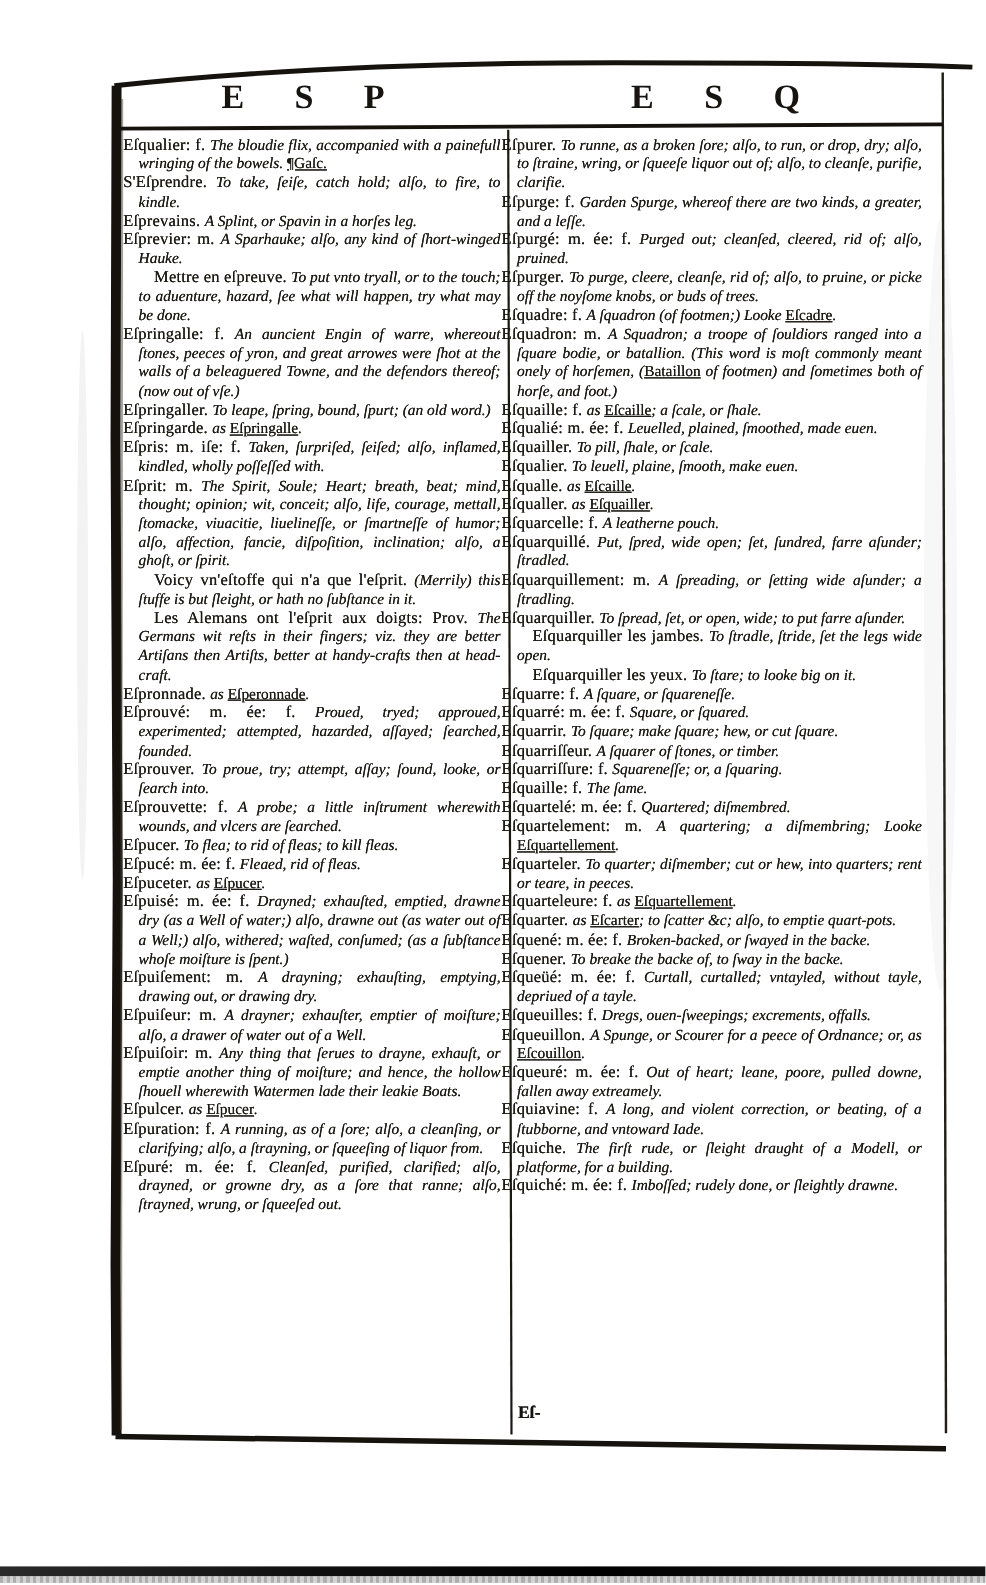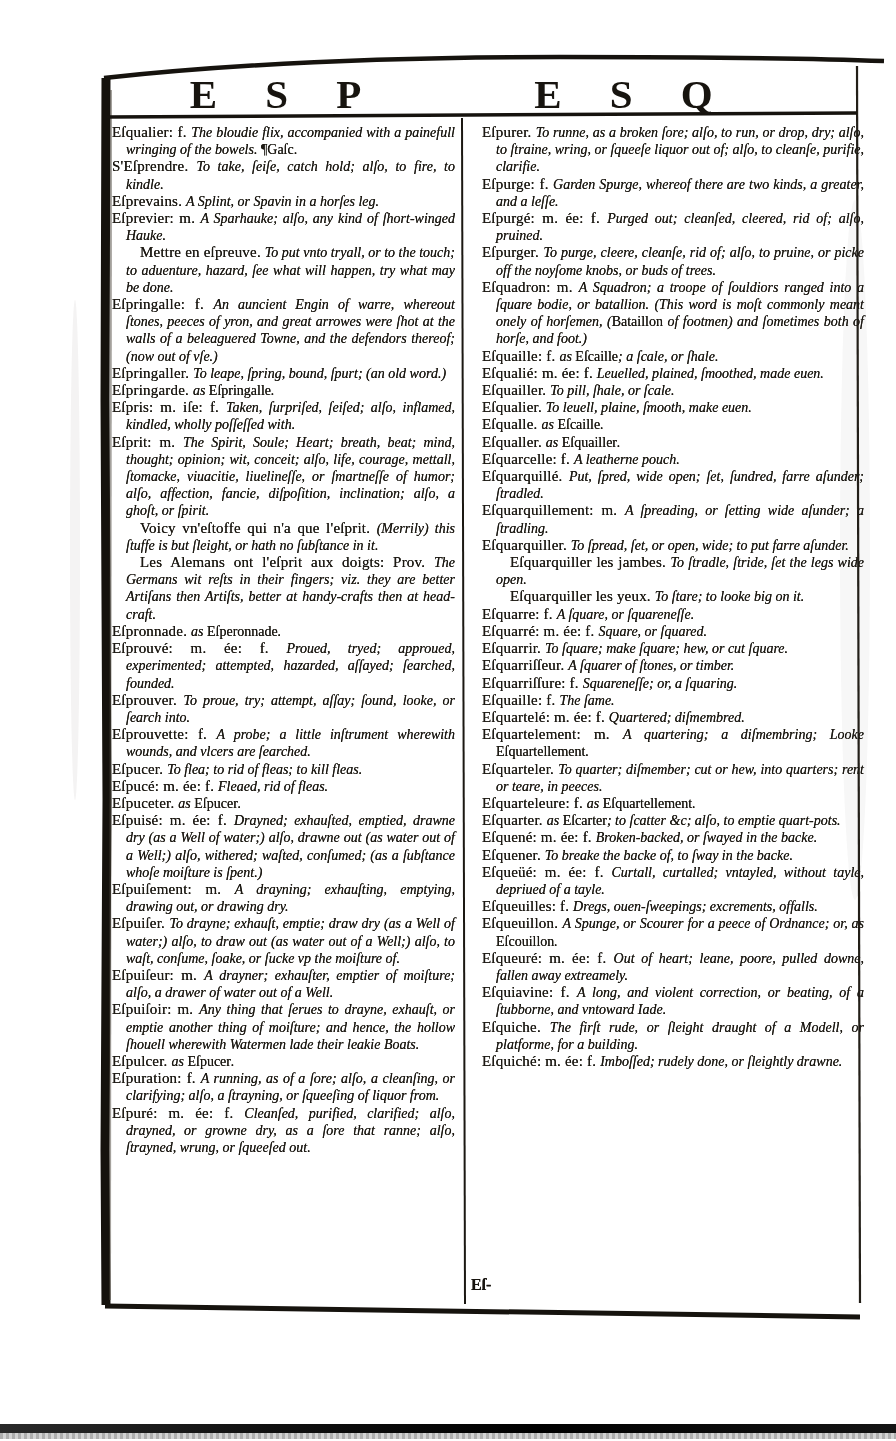--- a/index.html
+++ b/index.html
@@ -5,37 +5,37 @@
   html,body{margin:0;padding:0;}
   body{
     width:896px;height:1441px;position:relative;overflow:hidden;
     background:#ffffff;
     font-family:"Liberation Serif","DejaVu Serif",serif;
   }
   .page{position:absolute;inset:0;}
   .frame-svg{position:absolute;left:0;top:0;width:896px;height:1441px;pointer-events:none;}
   .colhead{
     position:absolute;top:70px;height:40px;
-    font-size:41px;font-weight:700;letter-spacing:19px;
+    font-size:31px;font-weight:700;letter-spacing:19px;
     color:#17140f;text-align:center;
   }
   .colhead.left{left:110px;width:350px;}
-  .colhead.right{left:438px;width:390px;}
+  .colhead.right{left:465px;width:390px;}
   .col{
     position:absolute;top:124px;color:#1d1a14;
     font-size:14px;line-height:17.2px;text-align:justify;
     text-shadow:0 0 0.4px #1d1a14;
   }
   .col.left{left:112px;width:343px;}
-  .col.right{left:482px;width:382px;}
+  .col.right{left:456px;width:382px;}
   .entry{margin:0;padding-left:14px;text-indent:-14px;}
   .entry.sub{text-indent:14px;}
   .head{font-style:normal;font-size:15px;letter-spacing:0.2px;}
   .def{font-style:italic;}
-  .def .rm{font-style:normal;}
+  .def .rm{font-style:normal;text-decoration:underline;}
   .catchword{
     position:absolute;left:471px;width:378px;top:1276px;
     font-size:16px;font-weight:700;color:#17140f;
     text-shadow:0 0 0.4px #17140f;
   }
   .scan-band{
     position:absolute;left:0;top:1424px;width:896px;height:9px;
     background:linear-gradient(90deg,#2a2a2a 0%,#101010 30%,#000 60%,#141414 100%);
   }
   .scan-band2{
@@ -84,32 +84,32 @@
       <p class="entry sub"><span class="head">Les Alemans ont l'eſprit aux doigts: Prov. </span><span class="def">The Germans wit reſts in their fingers; viz. they are better Artiſans then Artiſts, better at handy-crafts then at head-craft.</span></p>
       <p class="entry"><span class="head">Eſpronnade. </span><span class="def">as <span class="rm">Eſperonnade</span>.</span></p>
       <p class="entry"><span class="head">Eſprouvé: m. ée: f. </span><span class="def">Proued, tryed; approued, experimented; attempted, hazarded, aſſayed; ſearched, founded.</span></p>
       <p class="entry"><span class="head">Eſprouver. </span><span class="def">To proue, try; attempt, aſſay; ſound, looke, or ſearch into.</span></p>
       <p class="entry"><span class="head">Eſprouvette: f. </span><span class="def">A probe; a little inſtrument wherewith wounds, and vlcers are ſearched.</span></p>
       <p class="entry"><span class="head">Eſpucer. </span><span class="def">To flea; to rid of fleas; to kill fleas.</span></p>
       <p class="entry"><span class="head">Eſpucé: m. ée: f. </span><span class="def">Fleaed, rid of fleas.</span></p>
       <p class="entry"><span class="head">Eſpuceter. </span><span class="def">as <span class="rm">Eſpucer</span>.</span></p>
       <p class="entry"><span class="head">Eſpuisé: m. ée: f. </span><span class="def">Drayned; exhauſted, emptied, drawne dry (as a Well of water;) alſo, drawne out (as water out of a Well;) alſo, withered; waſted, conſumed; (as a ſubſtance whoſe moiſture is ſpent.)</span></p>
       <p class="entry"><span class="head">Eſpuiſement: m. </span><span class="def">A drayning; exhauſting, emptying, drawing out, or drawing dry.</span></p>
-      <p class="entry"><span class="head">Eſpuiſer. </span><span class="def">To drayne; exhauſt, emptie; draw dry (as a Well of water;) alſo, to draw out (as water out of a Well;) alſo, to waſt, conſume, ſoake, or ſucke vp the moiſture of.</span></p>
       <p class="entry"><span class="head">Eſpuiſeur: m. </span><span class="def">A drayner; exhauſter, emptier of moiſture; alſo, a drawer of water out of a Well.</span></p>
       <p class="entry"><span class="head">Eſpuiſoir: m. </span><span class="def">Any thing that ſerues to drayne, exhauſt, or emptie another thing of moiſture; and hence, the hollow ſhouell wherewith Watermen lade their leakie Boats.</span></p>
       <p class="entry"><span class="head">Eſpulcer. </span><span class="def">as <span class="rm">Eſpucer</span>.</span></p>
       <p class="entry"><span class="head">Eſpuration: f. </span><span class="def">A running, as of a ſore; alſo, a cleanſing, or clarifying; alſo, a ſtrayning, or ſqueeſing of liquor from.</span></p>
       <p class="entry"><span class="head">Eſpuré: m. ée: f. </span><span class="def">Cleanſed, purified, clarified; alſo, drayned, or growne dry, as a ſore that ranne; alſo, ſtrayned, wrung, or ſqueeſed out.</span></p>
     </div>
   <div class="col right" id="col-right">
       <p class="entry"><span class="head">Eſpurer. </span><span class="def">To runne, as a broken ſore; alſo, to run, or drop, dry; alſo, to ſtraine, wring, or ſqueeſe liquor out of; alſo, to cleanſe, purifie, clarifie.</span></p>
       <p class="entry"><span class="head">Eſpurge: f. </span><span class="def">Garden Spurge, whereof there are two kinds, a greater, and a leſſe.</span></p>
       <p class="entry"><span class="head">Eſpurgé: m. ée: f. </span><span class="def">Purged out; cleanſed, cleered, rid of; alſo, pruined.</span></p>
       <p class="entry"><span class="head">Eſpurger. </span><span class="def">To purge, cleere, cleanſe, rid of; alſo, to pruine, or picke off the noyſome knobs, or buds of trees.</span></p>
+      <p class="entry"><span class="head">Eſquadre: f. </span><span class="def">A ſquadron (of footmen;) Looke <span class="rm">Eſcadre</span>.</span></p>
       <p class="entry"><span class="head">Eſquadron: m. </span><span class="def">A Squadron; a troope of ſouldiors ranged into a ſquare bodie, or batallion. (This word is moſt commonly meant onely of horſemen, (<span class="rm">Bataillon</span> of footmen) and ſometimes both of horſe, and foot.)</span></p>
       <p class="entry"><span class="head">Eſquaille: f. </span><span class="def">as <span class="rm">Eſcaille</span>; a ſcale, or ſhale.</span></p>
       <p class="entry"><span class="head">Eſqualié: m. ée: f. </span><span class="def">Leuelled, plained, ſmoothed, made euen.</span></p>
       <p class="entry"><span class="head">Eſquailler. </span><span class="def">To pill, ſhale, or ſcale.</span></p>
       <p class="entry"><span class="head">Eſqualier. </span><span class="def">To leuell, plaine, ſmooth, make euen.</span></p>
       <p class="entry"><span class="head">Eſqualle. </span><span class="def">as <span class="rm">Eſcaille</span>.</span></p>
       <p class="entry"><span class="head">Eſqualler. </span><span class="def">as <span class="rm">Eſquailler</span>.</span></p>
       <p class="entry"><span class="head">Eſquarcelle: f. </span><span class="def">A leatherne pouch.</span></p>
       <p class="entry"><span class="head">Eſquarquillé. </span><span class="def">Put, ſpred, wide open; ſet, ſundred, farre aſunder; ſtradled.</span></p>
       <p class="entry"><span class="head">Eſquarquillement: m. </span><span class="def">A ſpreading, or ſetting wide aſunder; a ſtradling.</span></p>

